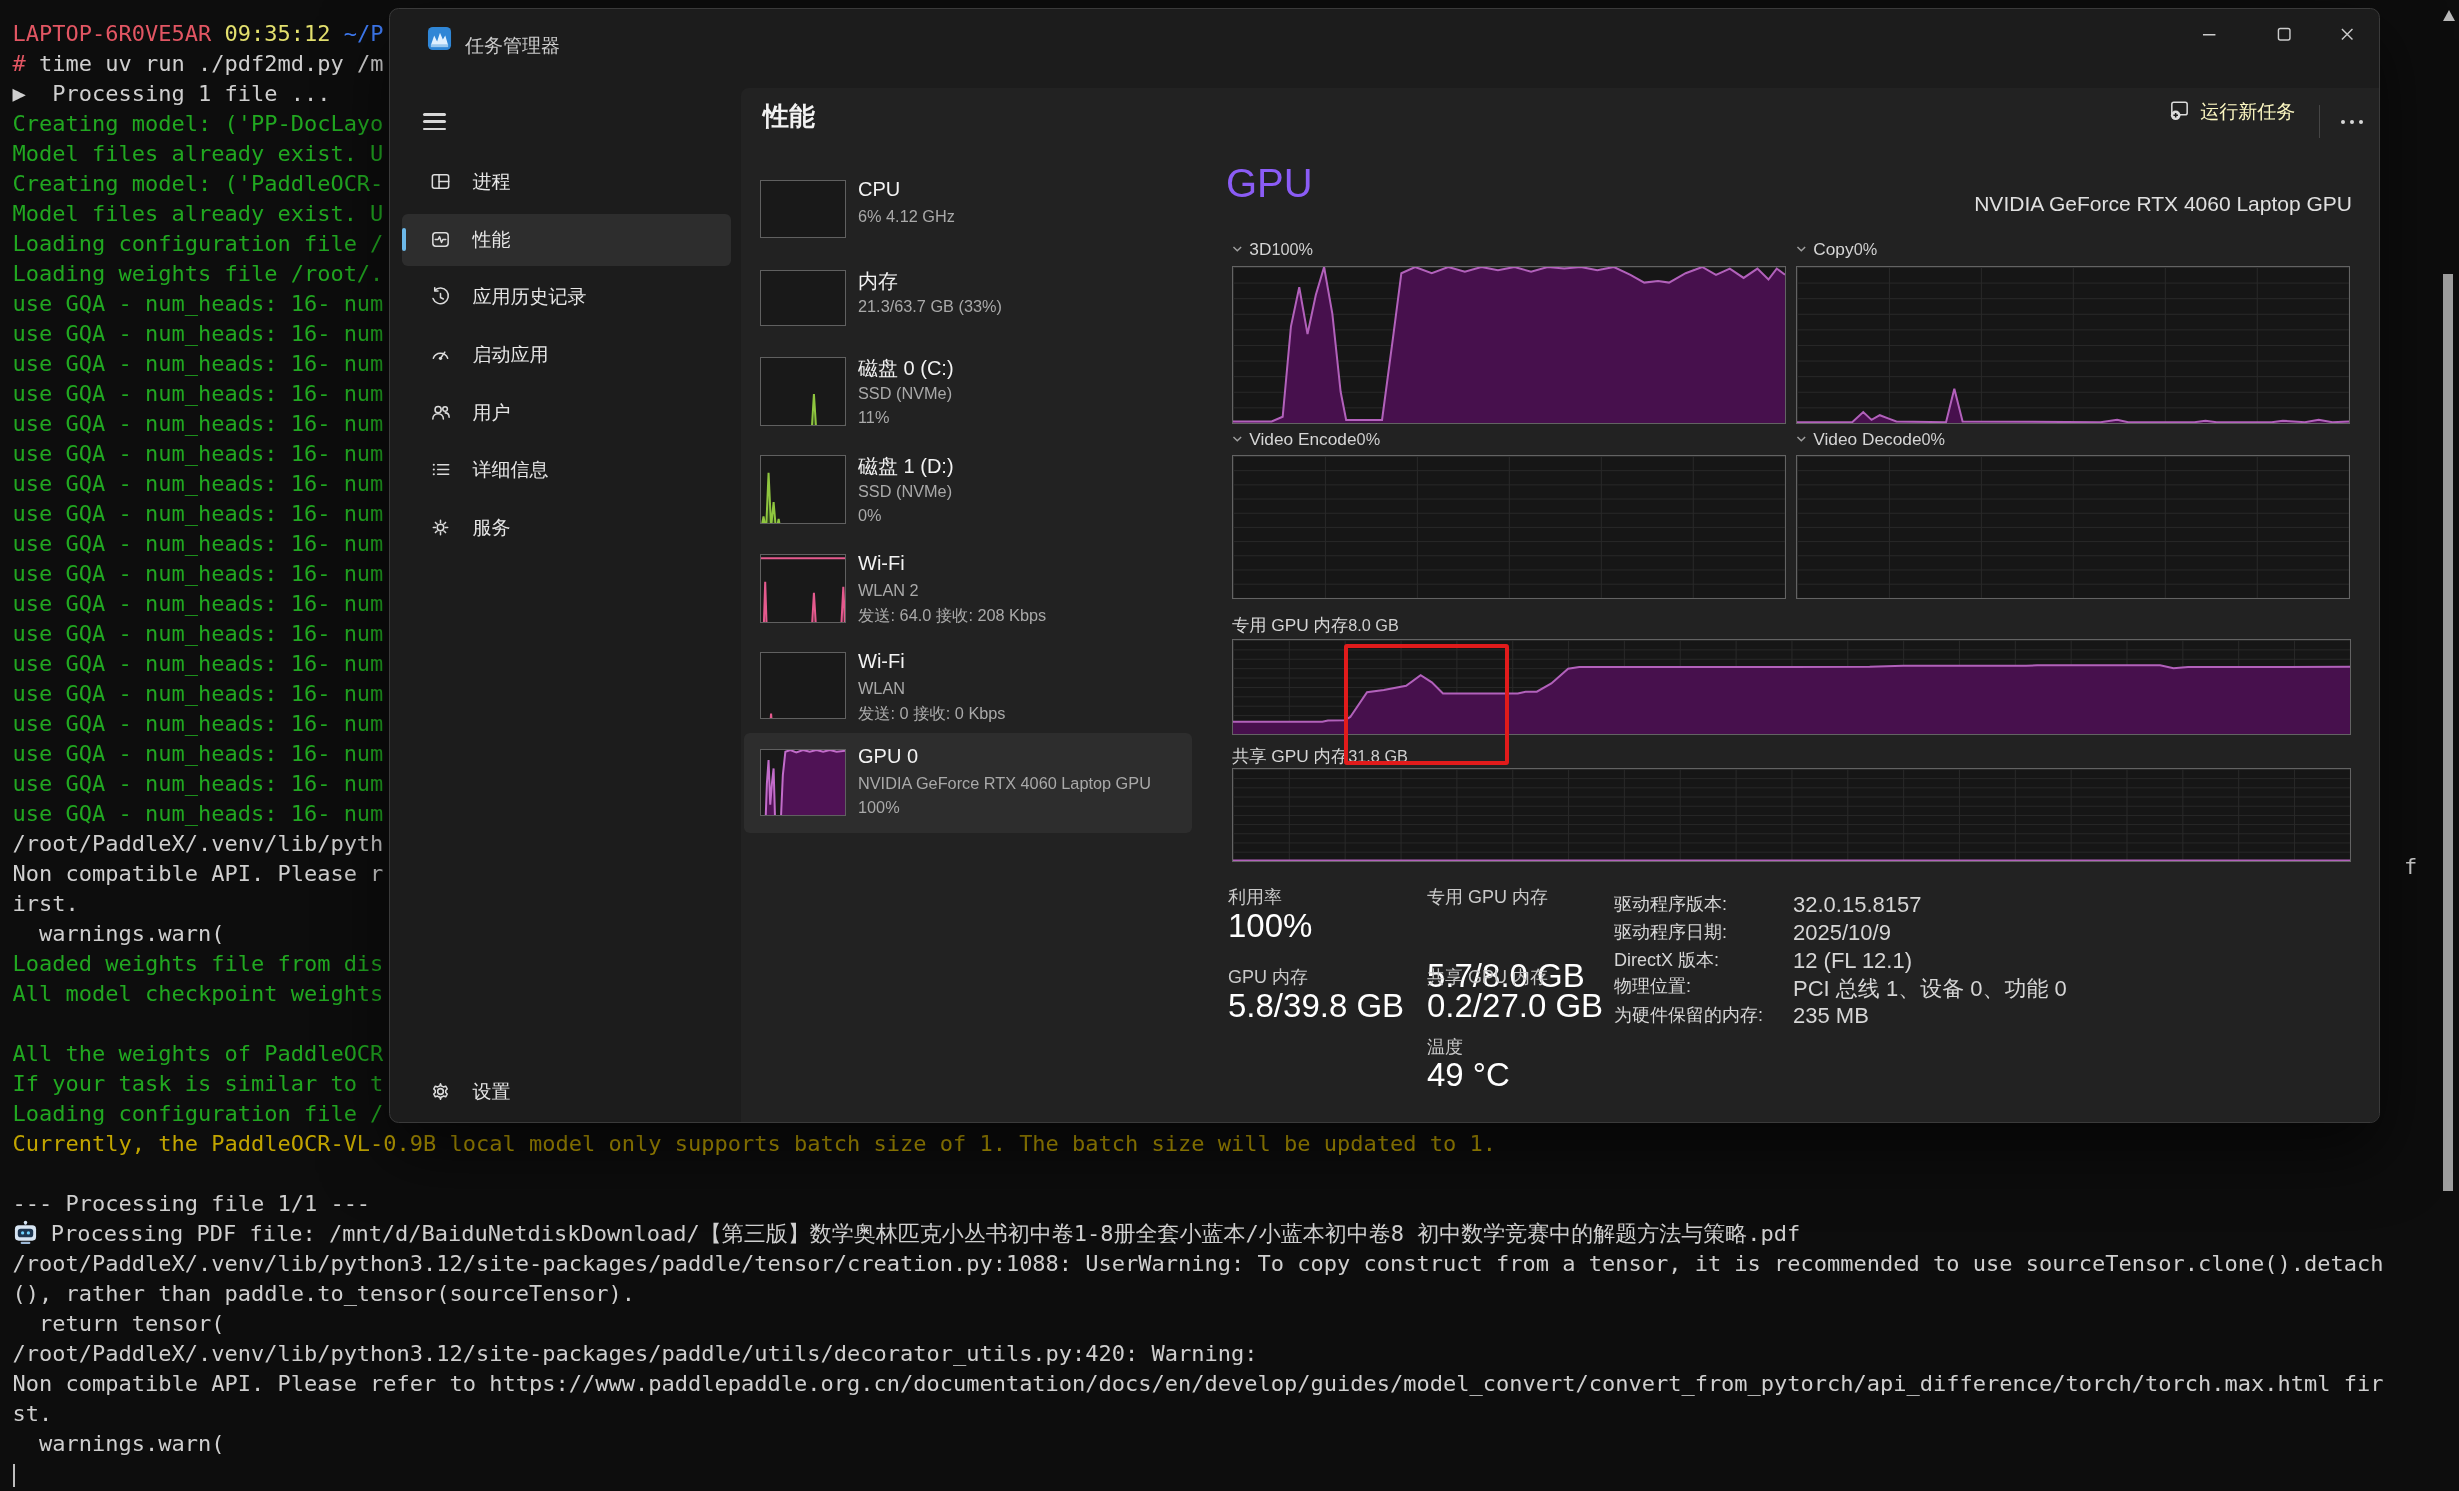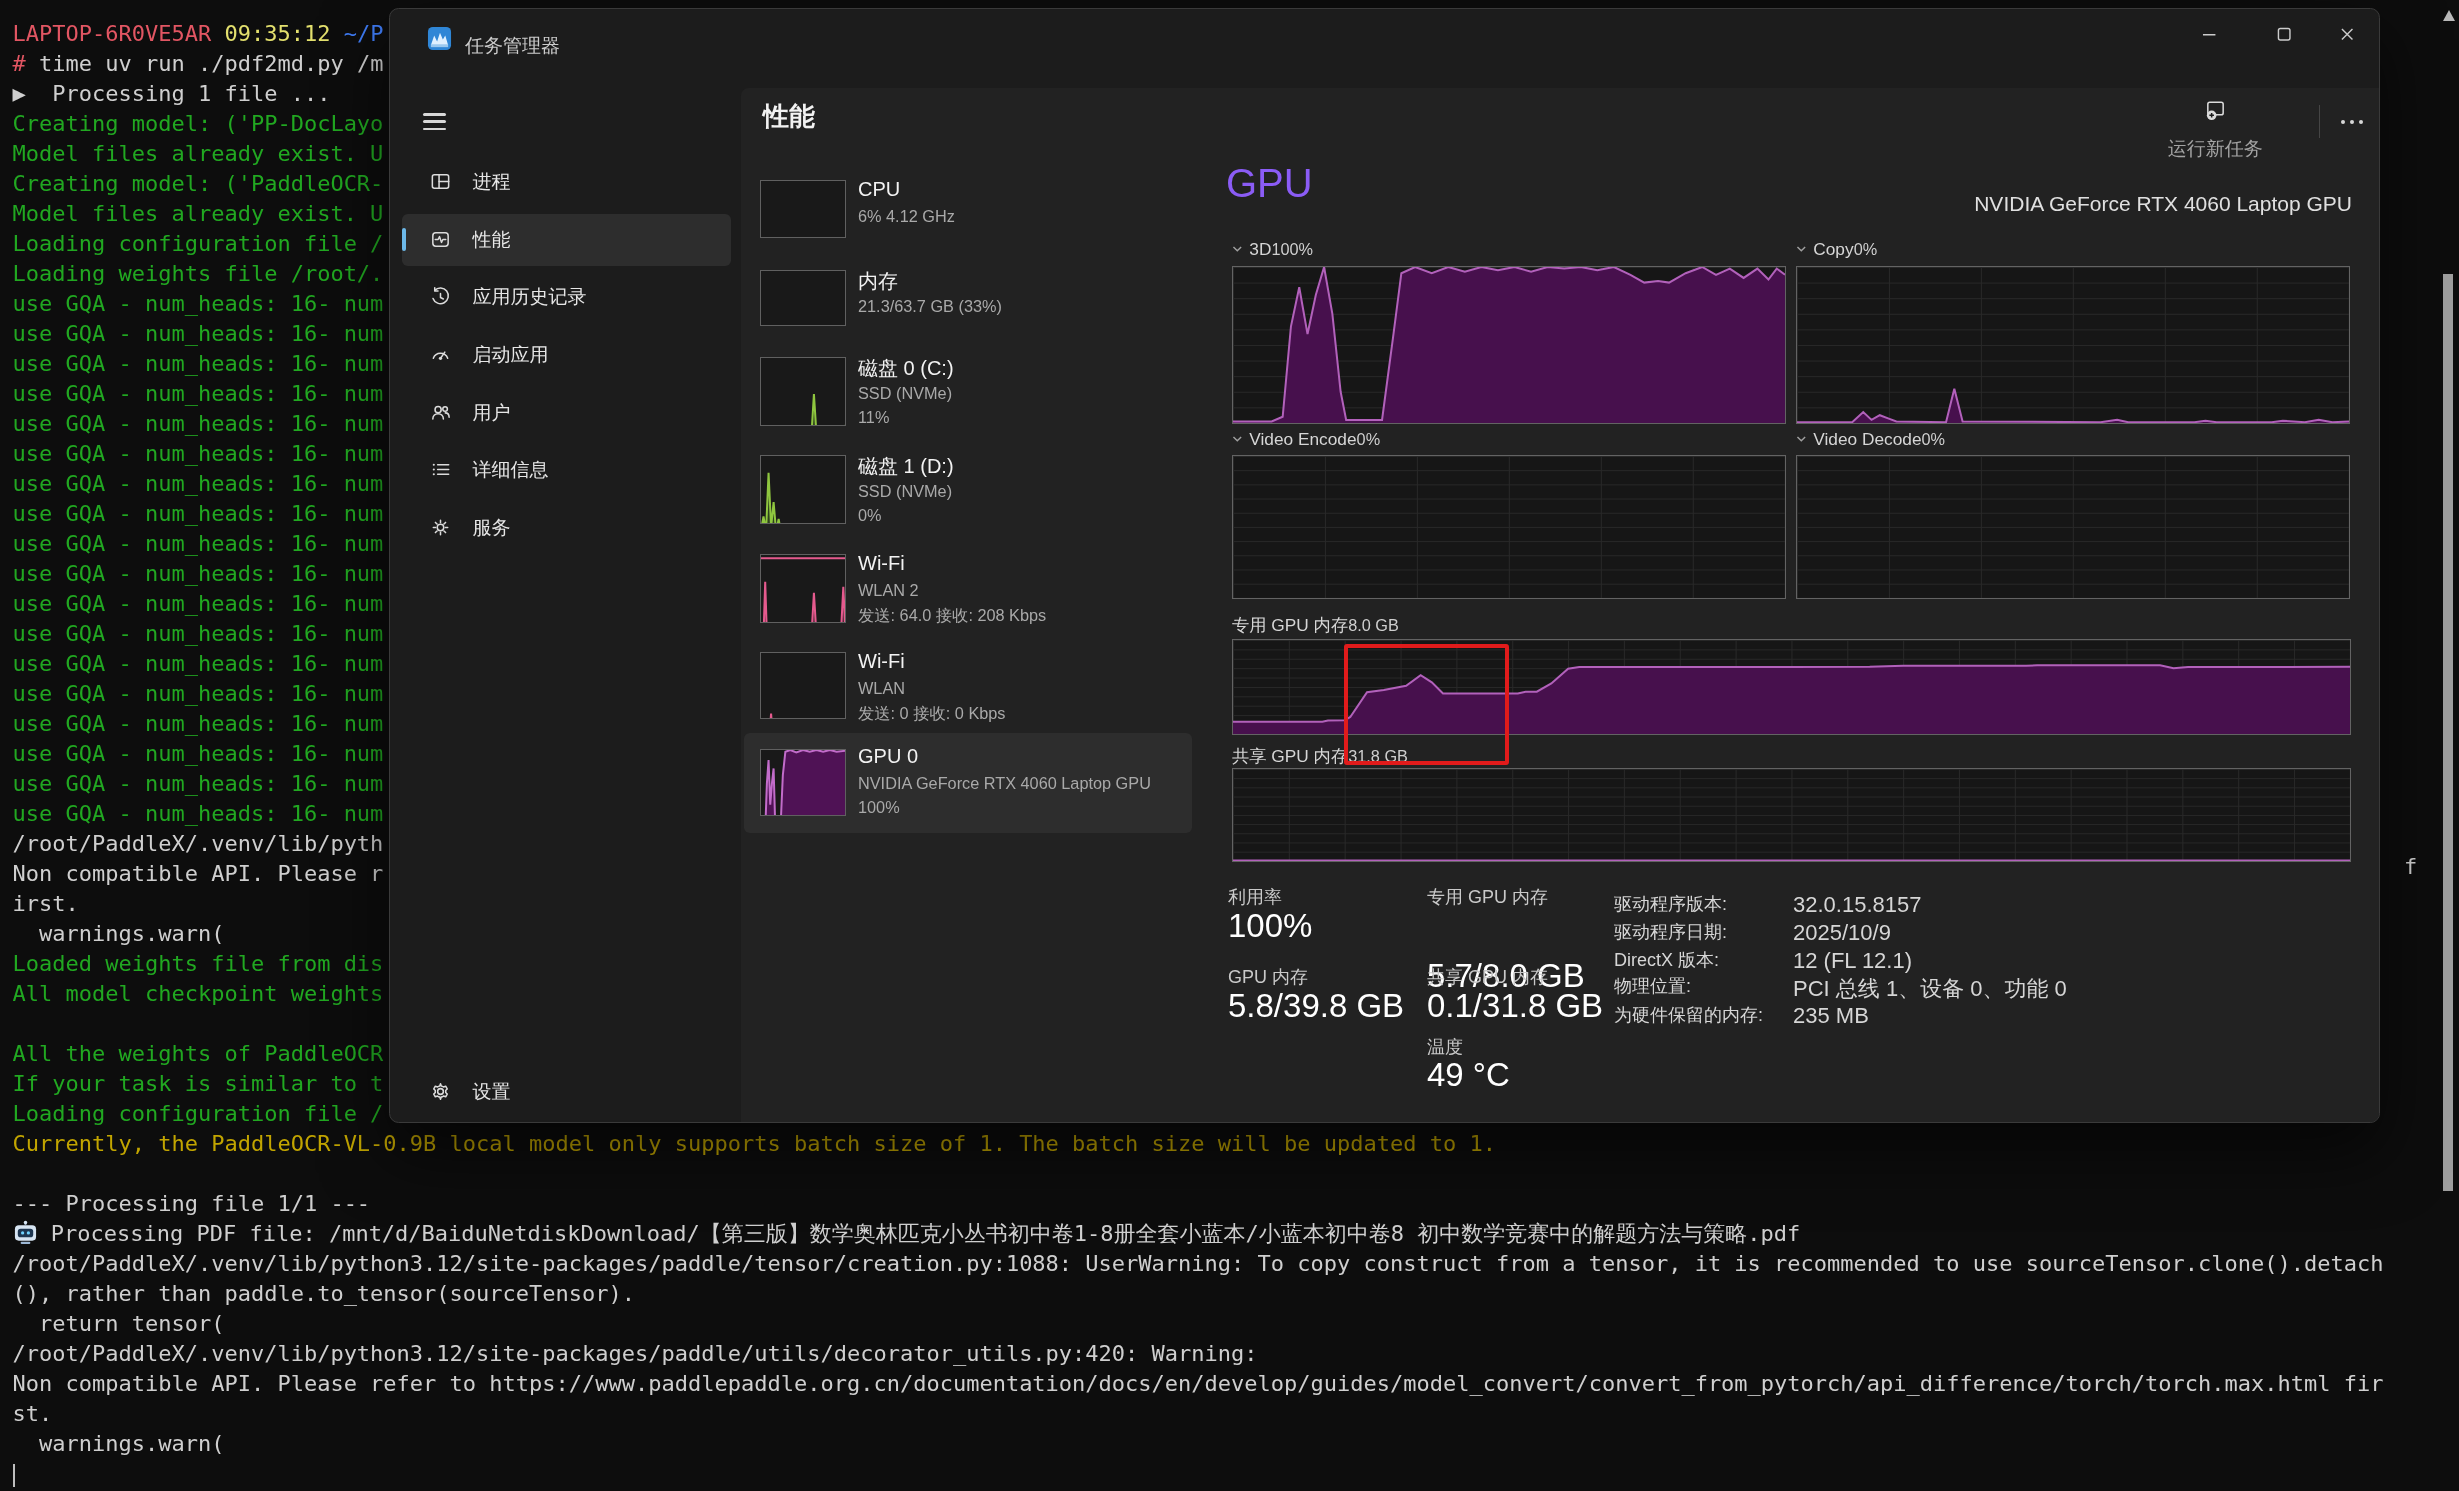--- a/index.html
+++ b/index.html
@@ -28,22 +28,22 @@
   .tm-title{position:absolute;left:75px;top:24px;font-size:19px;color:#cccccc;}
   .tm-appicon{position:absolute;left:37px;top:17.3px;width:25px;height:25px;}
   .winbtn{position:absolute;top:0;width:61px;height:52px;display:flex;align-items:center;justify-content:center;}
   
   #panel{position:absolute;left:351px;top:79px;width:1638px;height:1035px;background:#222222;
          border-radius:7.7px 0 0 0;}
   
   #hamburger{position:absolute;left:29px;top:96px;width:33px;height:29px;padding:3.8px;}
   #hamburger .bar{width:23px;height:2.4px;background:#d8d8d8;margin:4.8px 0;border-radius:1.9px;}
   #page-title{position:absolute;left:373px;top:90px;font-size:26px;font-weight:600;color:#f2f2f2;}
-  #runtask{position:absolute;left:1770px;top:90px;height:42px;display:flex;align-items:center;gap:9.6px;
-           color:#a3a3a3;font-size:19px;padding:0 7.7px;border-radius:3.8px;flex-direction:column;}
+  #runtask{position:absolute;left:1770px;top:90px;height:42px;display:flex;align-items:flex-start;gap:9.6px;
+           color:#fef9c3;font-size:19px;padding:0 7.7px;border-radius:3.8px;}
   #hdr-sep{position:absolute;left:1929px;top:96px;width:1px;height:33px;background:#454545;}
   #more-btn{position:absolute;left:1937px;top:96px;width:50px;height:35px;display:flex;gap:4.8px;
             align-items:center;justify-content:center;}
   #more-btn .dot{width:4.3px;height:4.3px;border-radius:50%;background:#d8d8d8;}
   
   .side-item{position:absolute;left:11.5px;width:329px;height:52px;display:flex;align-items:center;
              gap:21px;padding-left:27px;box-sizing:border-box;border-radius:5.8px;color:#e6e6e6;font-size:19px;}
   .side-item.selected{background:#2d2d2d;}
   .side-accent{position:absolute;left:0;top:14.4px;width:4.3px;height:23px;border-radius:2.9px;}
   .side-icon{width:23px;height:23px;flex:0 0 23px;}
@@ -432,21 +432,21 @@
       </div>
 
     <div class="stat-label" style="left:838px;top:876px;">利用率</div>
     <div class="stat-big" style="left:838px;top:898px;">100%</div>
     <div class="stat-label" style="left:838px;top:956px;">GPU 内存</div>
     <div class="stat-big" style="left:838px;top:978px;">5.8/39.8 GB</div>
 
     <div class="stat-label" style="left:1037px;top:876px;">专用 GPU 内存</div>
     <div class="stat-big" style="left:1037px;top:928px;margin-top:20px;">5.7/8.0 GB</div>
     <div class="stat-label" style="left:1037px;top:956px;">共享 GPU 内存</div>
-    <div class="stat-big" style="left:1037px;top:978px;">0.1/31.8 GB</div>
+    <div class="stat-big" style="left:1037px;top:978px;">0.2/27.0 GB</div>
     <div class="stat-label" style="left:1037px;top:1026px;">温度</div>
     <div class="stat-big" style="left:1037px;top:1047px;">49 °C</div>
 
     <div class="det-label" style="top:883px;">驱动程序版本:</div>
     <div class="det-value" style="top:883px;">32.0.15.8157</div>
     <div class="det-label" style="top:911px;">驱动程序日期:</div>
     <div class="det-value" style="top:911px;">2025/10/9</div>
     <div class="det-label" style="top:939px;">DirectX 版本:</div>
     <div class="det-value" style="top:939px;">12 (FL 12.1)</div>
     <div class="det-label" style="top:965px;">物理位置:</div>

